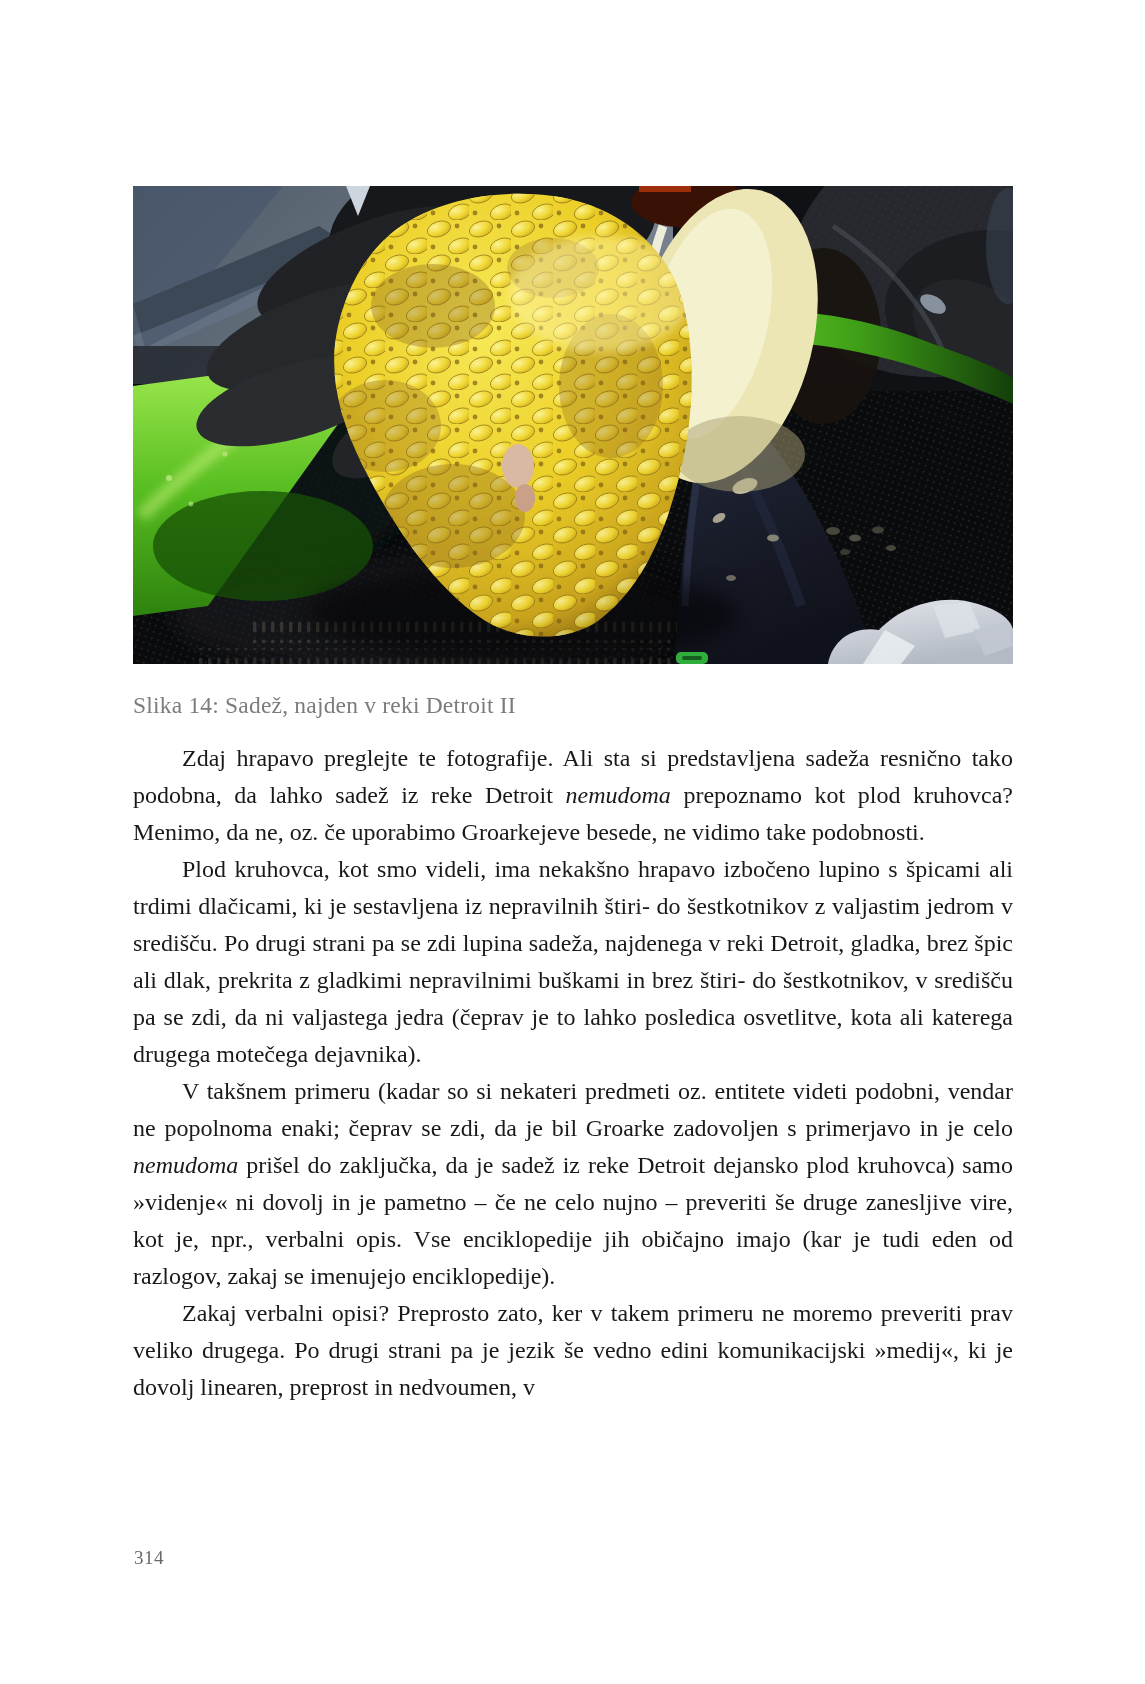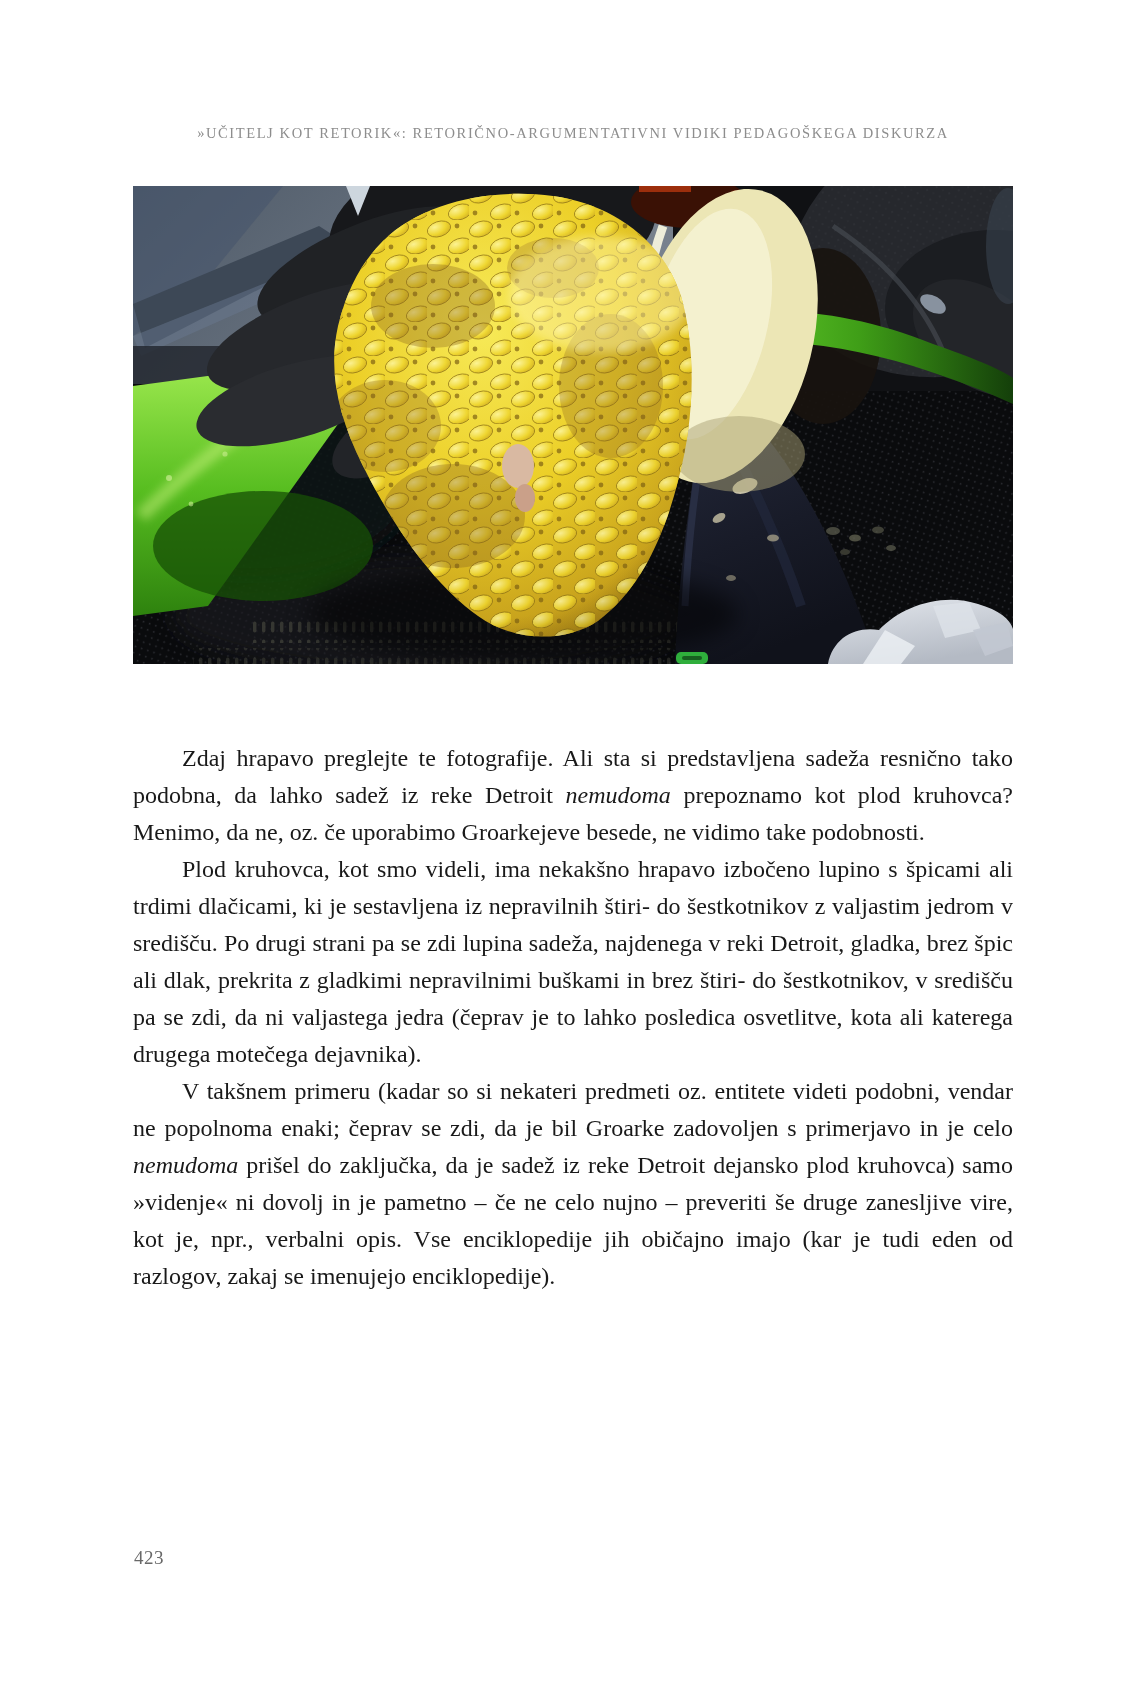--- a/index.html
+++ b/index.html
@@ -40,21 +40,20 @@
   .page-number{
     position:absolute;top:1547px;left:134px;
     font-size:19px;color:#686868;letter-spacing:.5px;
   }
 </style>
 </head>
 <body>
 
 <div class="page">
 
-  <div class="running-head">»UČITELJ KOT RETORIK«: RETORIČNO-ARGUMENTATIVNI VIDIKI PEDAGOŠKEGA DISKURZA</div>
 
   <figure class="figure">
     <svg viewBox="0 0 880 478" preserveAspectRatio="none" role="img" aria-label="Fotografija: rumen grbast sadež na črni mreži, ob zelenem kajaku, roki v črni rokavici in temni vodi">
       <defs>
         <linearGradient id="waterGrad" x1="0" y1="0" x2="1" y2="0.4">
           <stop offset="0" stop-color="#4e5a68"></stop>
           <stop offset="0.55" stop-color="#67717e"></stop>
           <stop offset="1" stop-color="#7b8591"></stop>
         </linearGradient>
         <linearGradient id="greenGradL" x1="0" y1="0" x2="0" y2="1">
@@ -234,22 +233,24 @@
         </g>
       </g>
 
       <g>
         <rect x="543" y="466" width="32" height="12" rx="5" fill="#2fae3c"></rect>
         <rect x="549" y="470" width="20" height="4" rx="2" fill="#175f20"></rect>
       </g>
     </svg>
   </figure>
 
+  <div class="figcaption">Slika 14: Sadež, najden v reki Detroit II</div>
 
   <div class="article">
       <p><span>Zdaj hrapavo preglejte te fotografije. Ali sta si predstavljena sadeža resnično tako podobna, da lahko sadež iz reke Detroit </span><em>nemudoma</em><span> prepoznamo kot plod kruhovca? Menimo, da ne, oz. če uporabimo Groarkejeve besede, ne vidimo take podobnosti.</span></p>
       <p><span>Plod kruhovca, kot smo videli, ima nekakšno hrapavo izbočeno lupino s špicami ali trdimi dlačicami, ki je sestavljena iz nepravilnih štiri- do šestkotnikov z valjastim jedrom v središču. Po drugi strani pa se zdi lupina sadeža, najdenega v reki Detroit, gladka, brez špic ali dlak, prekrita z gladkimi nepravilnimi buškami in brez štiri- do šestkotnikov, v središču pa se zdi, da ni valjastega jedra (čeprav je to lahko posledica osvetlitve, kota ali katerega drugega motečega dejavnika).</span></p>
       <p><span>V takšnem primeru (kadar so si nekateri predmeti oz. entitete videti podobni, vendar ne popolnoma enaki; čeprav se zdi, da je bil Groarke zadovoljen s primerjavo in je celo </span><em>nemudoma</em><span> prišel do zaključka, da je sadež iz reke Detroit dejansko plod kruhovca) samo »videnje« ni dovolj in je pametno – če ne celo nujno – preveriti še druge zanesljive vire, kot je, npr., verbalni opis. Vse enciklopedije jih običajno imajo (kar je tudi eden od razlogov, zakaj se imenujejo enciklopedije).</span></p>
+      <p><span>Zakaj verbalni opisi? Preprosto zato, ker v takem primeru ne moremo preveriti prav veliko drugega. Po drugi strani pa je jezik še vedno edini komunikacijski »medij«, ki je dovolj linearen, preprost in nedvoumen, v</span></p>
     </div>
 
-  <div class="page-number">423</div>
+  <div class="page-number">314</div>
 
 </div>
 
 </body></html>

